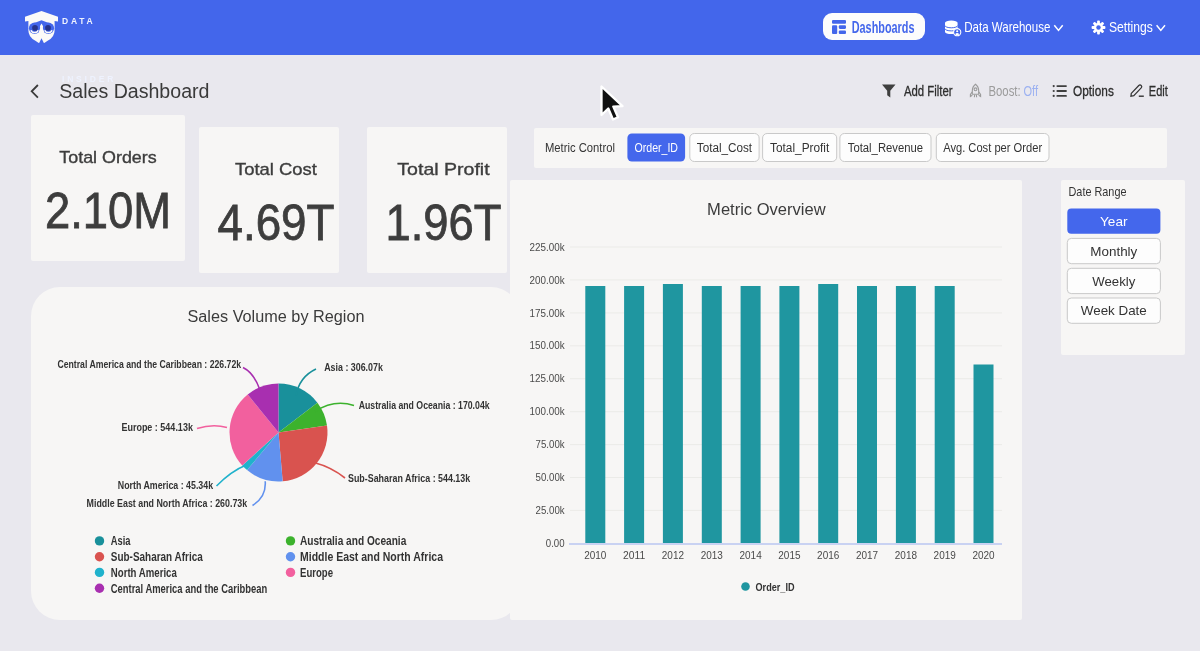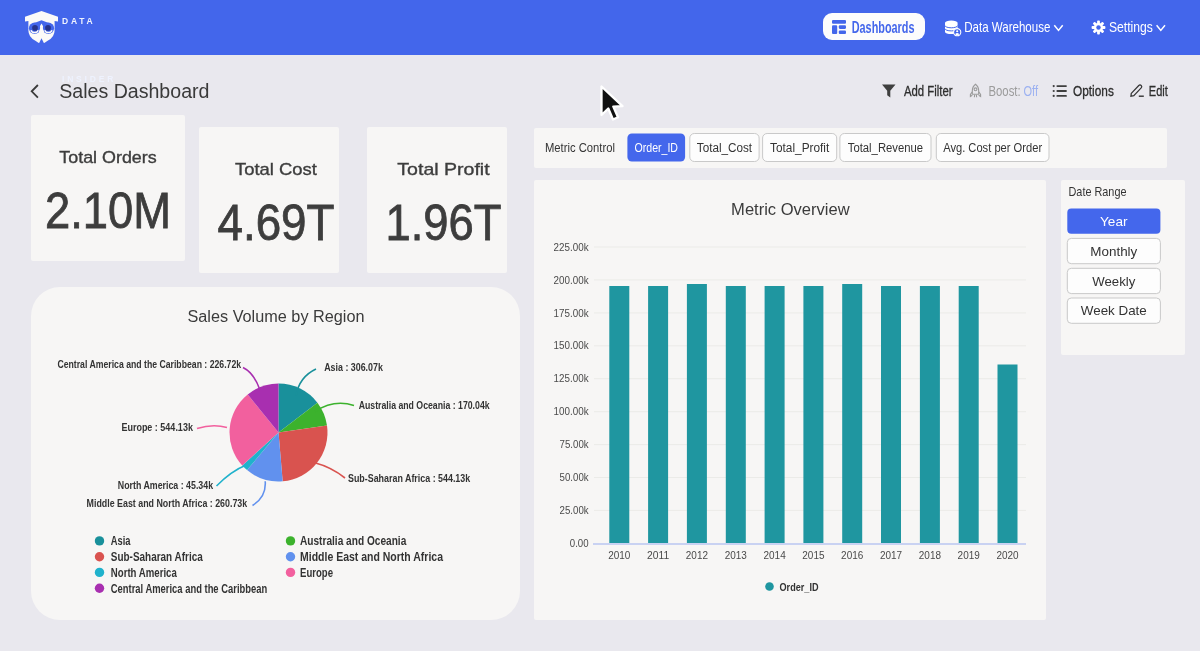--- a/index.html
+++ b/index.html
@@ -119,21 +119,21 @@
 <rect x="155.8" y="5.5" width="69.3" height="28" rx="4.5" fill="#fdfdfd" stroke="#c9c9c9"></rect>
 <text x="190.45000000000002" y="24" font-size="12.5" fill="#333" text-anchor="middle" textLength="55.3" lengthAdjust="spacingAndGlyphs">Total_Cost</text>
 <rect x="228.6" y="5.5" width="74.1" height="28" rx="4.5" fill="#fdfdfd" stroke="#c9c9c9"></rect>
 <text x="265.65" y="24" font-size="12.5" fill="#333" text-anchor="middle" textLength="59.2" lengthAdjust="spacingAndGlyphs">Total_Profit</text>
 <rect x="305.9" y="5.5" width="91.1" height="28" rx="4.5" fill="#fdfdfd" stroke="#c9c9c9"></rect>
 <text x="351.45" y="24" font-size="12.5" fill="#333" text-anchor="middle" textLength="75.4" lengthAdjust="spacingAndGlyphs">Total_Revenue</text>
 <rect x="402.3" y="5.5" width="112.7" height="28" rx="4.5" fill="#fdfdfd" stroke="#c9c9c9"></rect>
 <text x="458.65000000000003" y="24" font-size="12.5" fill="#333" text-anchor="middle" textLength="99" lengthAdjust="spacingAndGlyphs">Avg. Cost per Order</text>
 </svg>
   </div>
-<div class="card" style="left:534px; top:180px; width:512px; height:440px;text-align:center;">
+<div class="card" style="left:510px; top:180px; width:512px; height:440px;text-align:center;">
 <svg class="abs" style="left:0;top:0;" width="512" height="440" viewBox="0 0 512 440">
 <text x="256.4" y="35.3" font-size="17.3" fill="#3b3b3b" text-anchor="middle" textLength="118.6" lengthAdjust="spacingAndGlyphs">Metric Overview</text>
 <line x1="60" y1="67.0" x2="492" y2="67.0" stroke="#ebebe8" stroke-width="1"></line>
 <text x="54.6" y="70.6" font-size="10.5" fill="#4a4a4a" text-anchor="end" textLength="35" lengthAdjust="spacingAndGlyphs">225.00k</text>
 <line x1="60" y1="99.9" x2="492" y2="99.9" stroke="#ebebe8" stroke-width="1"></line>
 <text x="54.6" y="103.5" font-size="10.5" fill="#4a4a4a" text-anchor="end" textLength="35" lengthAdjust="spacingAndGlyphs">200.00k</text>
 <line x1="60" y1="132.9" x2="492" y2="132.9" stroke="#ebebe8" stroke-width="1"></line>
 <text x="54.6" y="136.5" font-size="10.5" fill="#4a4a4a" text-anchor="end" textLength="35" lengthAdjust="spacingAndGlyphs">175.00k</text>
 <line x1="60" y1="165.8" x2="492" y2="165.8" stroke="#ebebe8" stroke-width="1"></line>
 <text x="54.6" y="169.4" font-size="10.5" fill="#4a4a4a" text-anchor="end" textLength="35" lengthAdjust="spacingAndGlyphs">150.00k</text>

